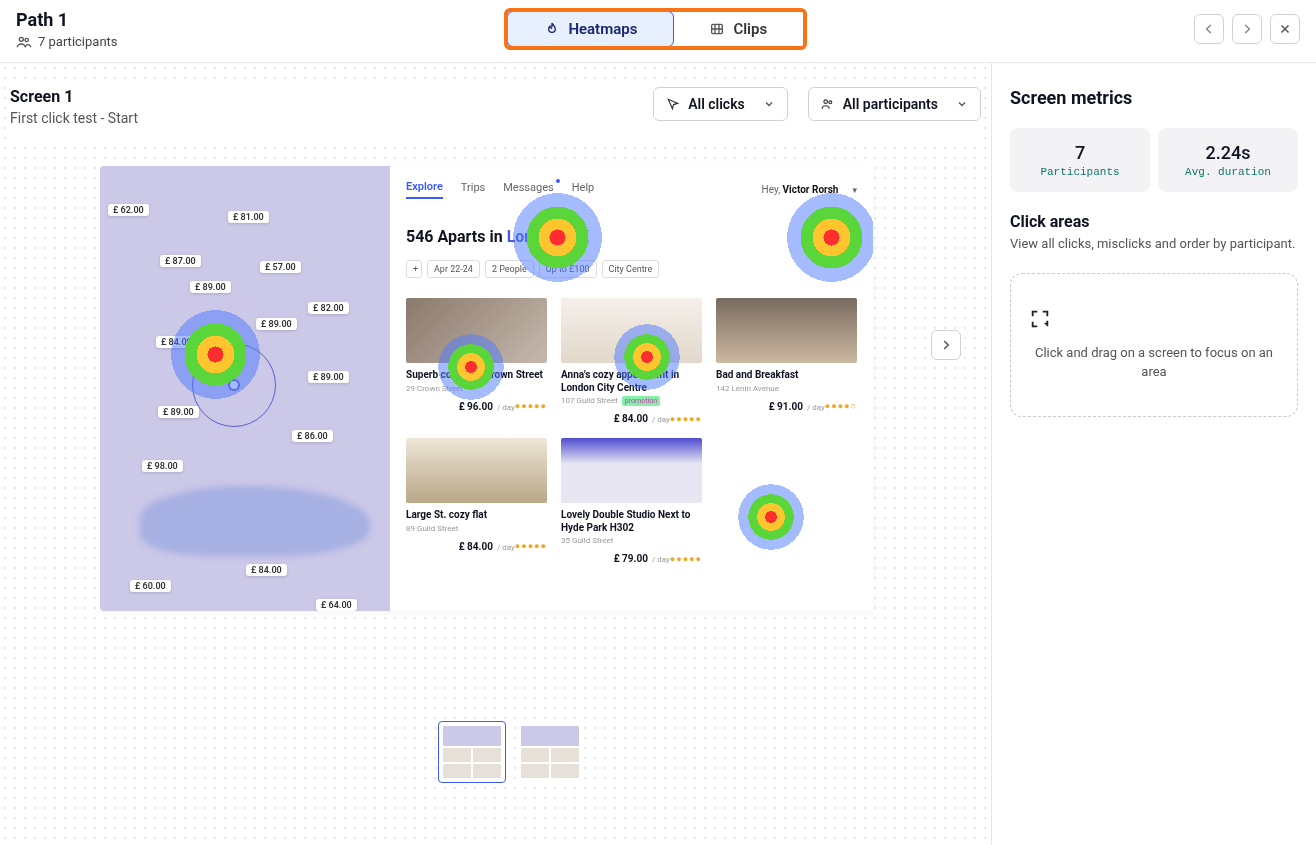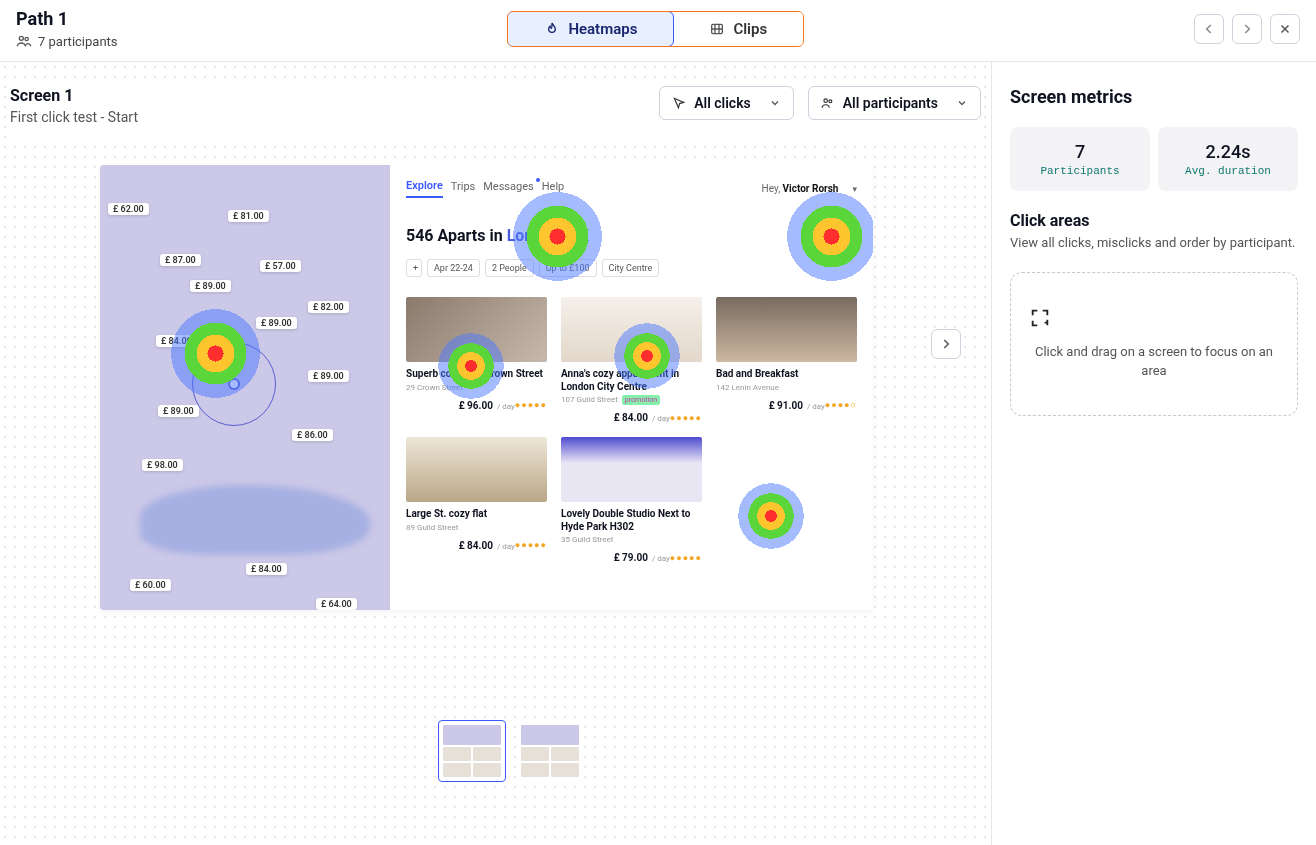--- a/index.html
+++ b/index.html
@@ -2,53 +2,53 @@
 <html><head>
 <meta charset="utf-8">
 <style>
 * { box-sizing: border-box; margin: 0; padding: 0; }
 body { font-family: -apple-system, BlinkMacSystemFont, "Segoe UI", Roboto, Helvetica, Arial, sans-serif; background: #fff; color: #0f1220; width: 1316px; height: 845px; overflow: hidden; }
 
 
 .topbar { display: flex; align-items: center; justify-content: space-between; padding: 8px 16px 12px 16px; border-bottom: 1px solid #e6e6ec; }
 .top-left .path-title { font-size: 18px; font-weight: 700; margin-bottom: 4px; }
 .participants-line { display: flex; align-items: center; gap: 6px; font-size: 13px; color: #444; }
-.seg-toggle { display: flex; border: 1px solid #f97316; border-radius: 6px; overflow: hidden; }
+.seg-toggle { display: flex; border: 4px solid #f97316; border-radius: 6px; overflow: hidden; }
 .seg-btn { display: flex; align-items: center; gap: 8px; padding: 8px 36px; font-size: 15px; font-weight: 600; cursor: pointer; background: #fff; color: #333; }
 .seg-btn.active { background: #e8efff; border: 1.5px solid #3358ff; border-radius: 6px; color: #18256f; margin: -1px; z-index: 1; }
 .top-right { display: flex; gap: 8px; }
 .icon-btn { width: 30px; height: 30px; border: 1px solid #d0d0dc; border-radius: 6px; display: flex; align-items: center; justify-content: center; background: #fff; cursor: pointer; color: #555; }
 
 
 .body-row { display: flex; height: calc(845px - 60px); }
 .main-col { flex: 1; padding: 24px 10px 10px 10px; position: relative; background:
   radial-gradient(#e6e6ee 1px, transparent 1px);
   background-size: 10px 10px;
   background-position: 0 0;
 }
 .main-col::before { content:""; position:absolute; inset:0; background:#fff; z-index:-1;}
 .main-header { display:flex; justify-content:space-between; align-items:flex-start; padding: 0 0 20px 0; background:#fff; position:relative; }
 .main-header-inner { background:#fff; padding-right:8px;}
 .screen-title { font-size: 16px; font-weight: 700; margin-bottom: 4px; }
 .screen-sub { font-size: 14px; color: #555; }
-.header-controls { display:flex; gap:14px; }
+.header-controls { display:flex; gap:20px; }
 .dropdown { display:flex; align-items:center; gap:8px; border:1px solid #d0d0dc; background:#fff; border-radius:6px; padding:8px 12px; font-size:14px; font-weight:600; cursor:pointer; }
 .chev { margin-left:10px; color:#555; }
 
 
 .shot-area { position:relative; padding: 20px 60px 10px 90px; }
 .shot-bg { background:#fff; border-radius:4px; display:flex; position:relative; width:773px; height:445px; overflow:hidden; box-shadow:0 2px 6px rgba(0,0,0,.05);}
 .map-side { width:290px; background:#cbc8e8; position:relative; }
 .price-chip { position:absolute; background:#fff; border-radius:3px; padding:1px 5px; font-size:9px; font-weight:600; color:#333; box-shadow:0 1px 3px rgba(0,0,0,.15);}
 .map-side::after{content:"";position:absolute;left:40px;right:20px;top:320px;height:70px;border-radius:60% 70% 50% 40%;background:#a7b0e2;filter:blur(3px);}
 .user-dot { position:absolute; left:130px; top:215px; width:8px;height:8px;border-radius:50%;background:#fff;box-shadow:0 0 0 2px #5a5fd3;}
 .user-ring { position:absolute; left:92px; top:177px; width:84px;height:84px;border:1px solid #5a5fd3;border-radius:50%;}
 
 .listing-side { flex:1; padding:14px 16px; position:relative; }
-.nav-row { display:flex; gap:8px; font-size:11px; color:#666; align-items:center; }
+.nav-row { display:flex; gap:18px; font-size:11px; color:#666; align-items:center; }
 .nav-item { padding-bottom:4px; cursor:pointer; position:relative;}
 .nav-item.sel { color:#3d5afd; font-weight:600; border-bottom:2px solid #3d5afd;}
 .msg-dot::after{content:"";position:absolute;top:-2px;right:-6px;width:4px;height:4px;border-radius:50%;background:#3d5afd;}
 .welcome { margin-left:auto; font-size:10px; color:#666;}
 .welcome b{color:#111;}
 .wchev{font-size:9px;margin-left:14px;color:#666;}
 .big-title { font-size:16px; font-weight:700; margin:28px 0 14px 0;}
 .big-title .blue{color:#4a5de0;}
 .filter-pill-row { display:flex; gap:5px; }
 .pill { border:1px solid #ddd; border-radius:3px; font-size:9px; padding:3px 6px; color:#555;}

